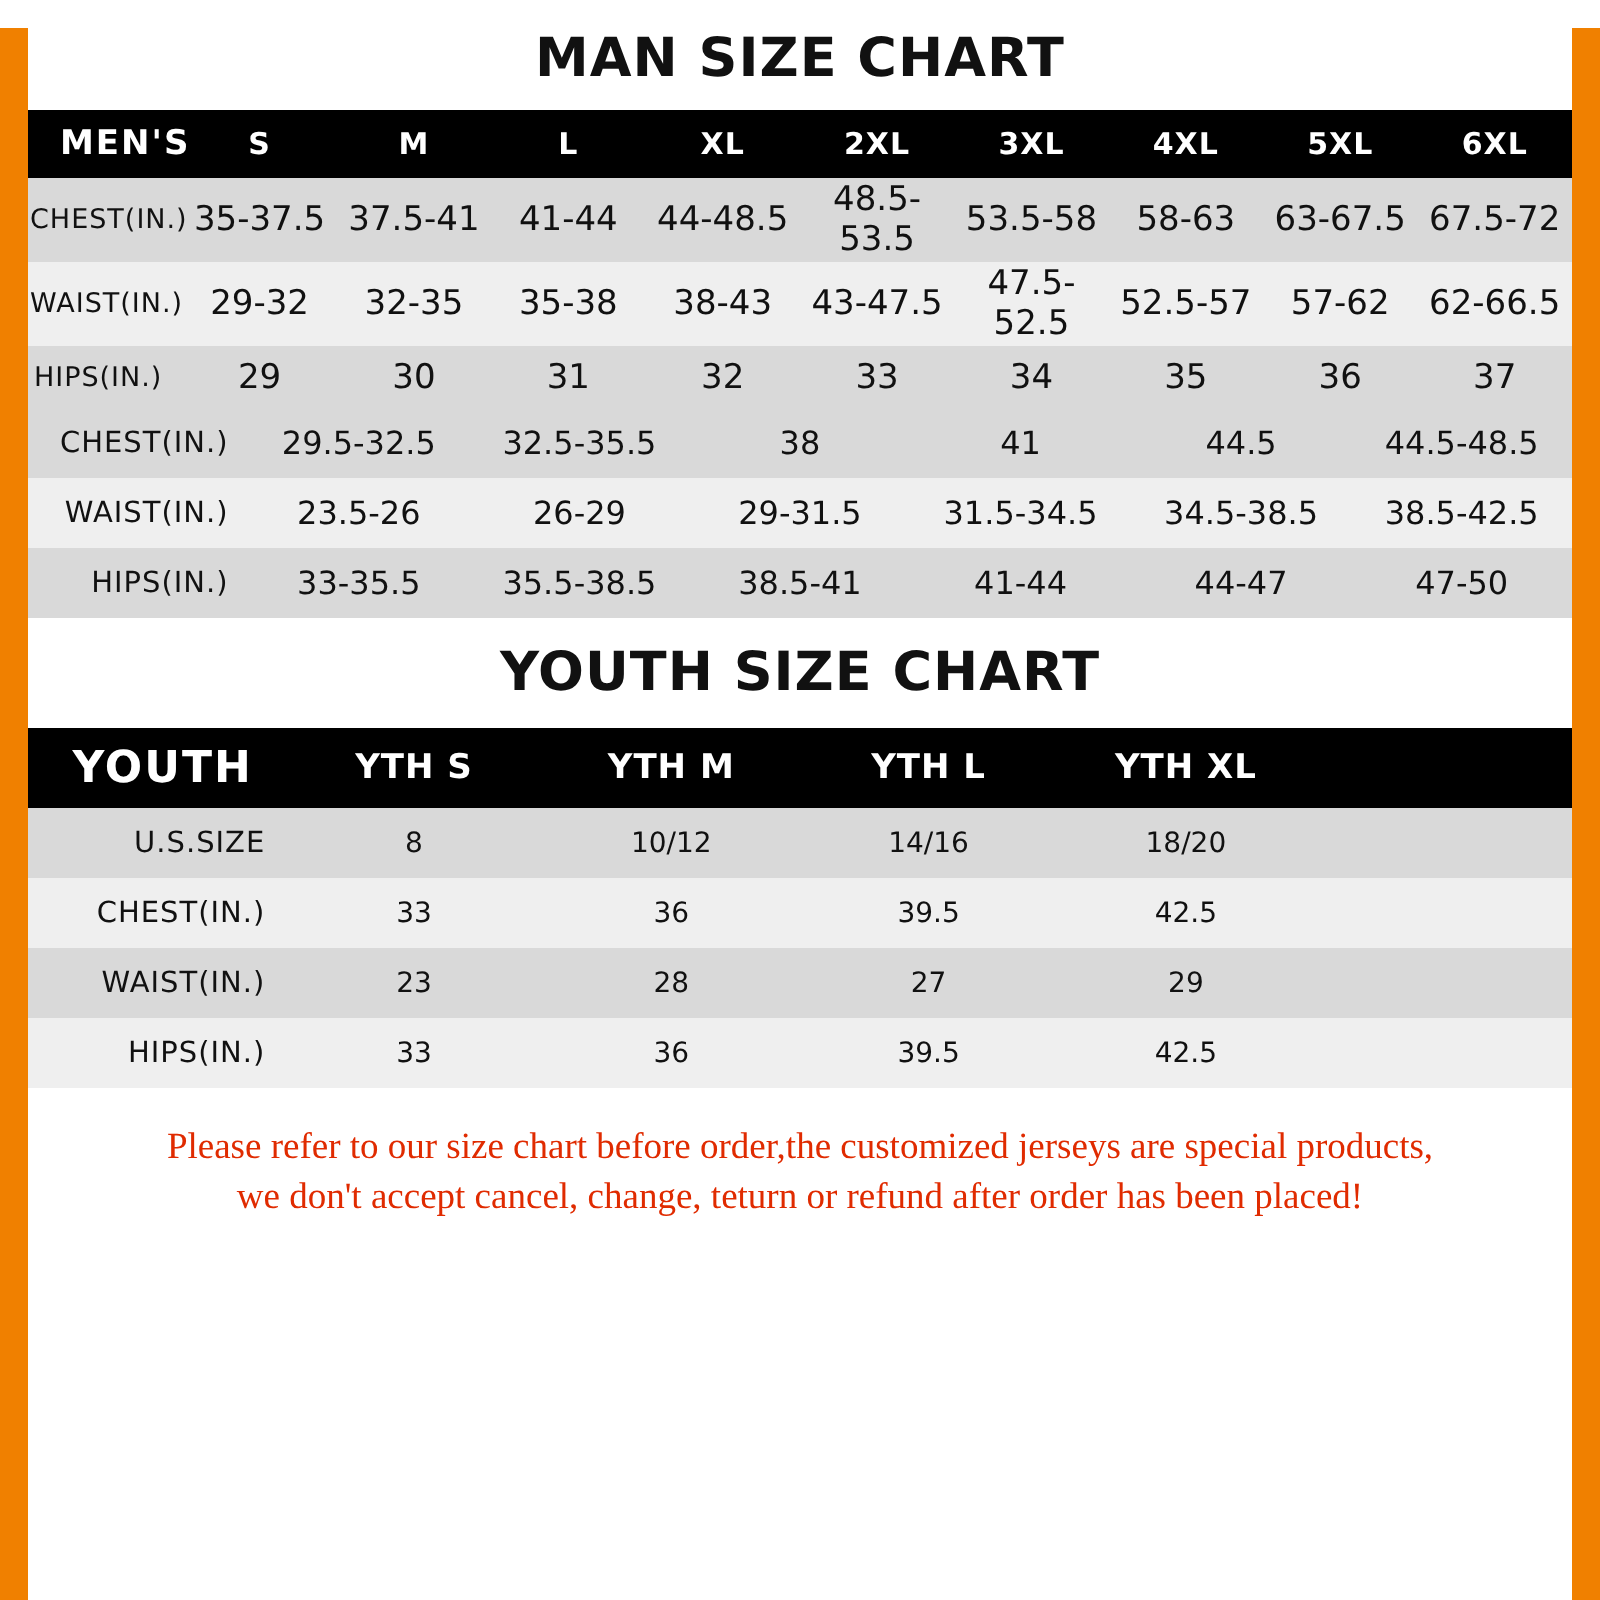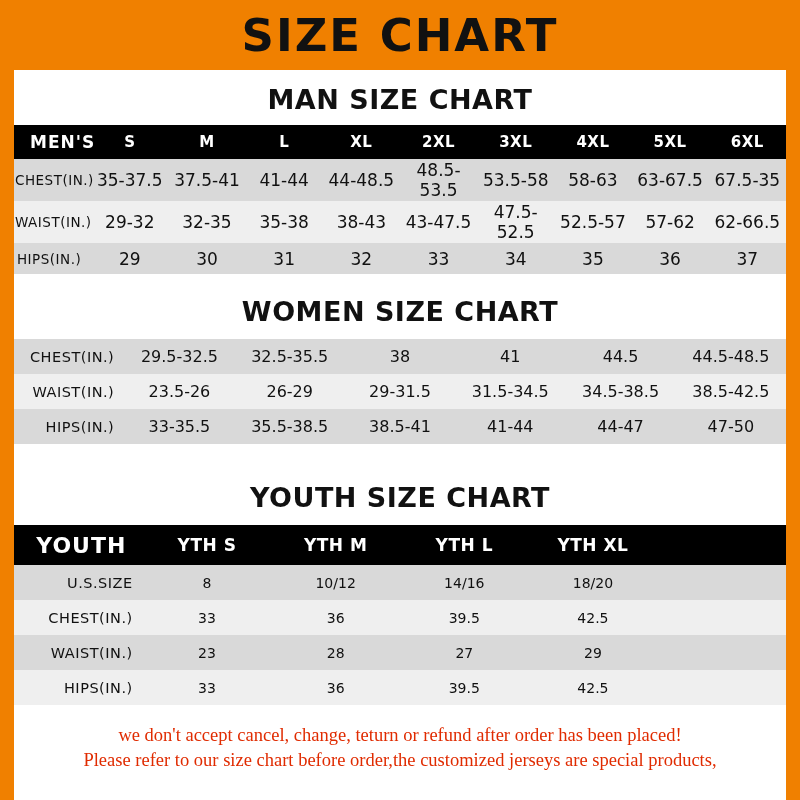--- a/index.html
+++ b/index.html
@@ -44,21 +44,21 @@
   .section-title {
     text-align: center;
     font-family: "DejaVu Sans", sans-serif;
     font-weight: bold;
     font-size: 27px;
     color: #111111;
     letter-spacing: 0.5px;
   }
   .t1-title { margin: 14px 0 10px 0; }
   .t2-title { margin: 22px 0 12px 0; }
-  .t3-title { margin: 38px 0 12px 0; }
+  .t3-title { margin: 12px 0 12px 0; }
 
   table.size-table {
     border-collapse: collapse;
     width: 100%;
     table-layout: fixed;
   }
   table.size-table td {
     text-align: center;
     font-family: "DejaVu Sans", sans-serif;
     color: #111111;
@@ -107,23 +107,20 @@
     font-size: 18.5px;
     line-height: 1.35;
   }
   .footer-note div { white-space: nowrap; }
 </style>
 </head>
 <body>
 
 <div class="page">
 
-  <div class="banner">
-    <div class="banner-title">SIZE CHART</div>
-  </div>
 
   <div class="content">
 
     <div class="section-title t1-title">MAN SIZE CHART</div>
     <table class="size-table" id="men-table">
       <tbody>
         <tr class="head">
           <td class="rowlabel">MEN'S</td>
           <td class="sz">S</td>
           <td class="sz">M</td>
@@ -138,21 +135,21 @@
         <tr class="odd">
           <td class="rowlabel">CHEST(IN.)</td>
           <td>35-37.5</td>
           <td>37.5-41</td>
           <td>41-44</td>
           <td>44-48.5</td>
           <td>48.5-53.5</td>
           <td>53.5-58</td>
           <td>58-63</td>
           <td>63-67.5</td>
-          <td>67.5-35</td>
+          <td>67.5-72</td>
         </tr>
         <tr class="even">
           <td class="rowlabel">WAIST(IN.)</td>
           <td>29-32</td>
           <td>32-35</td>
           <td>35-38</td>
           <td>38-43</td>
           <td>43-47.5</td>
           <td>47.5-52.5</td>
           <td>52.5-57</td>
@@ -167,21 +164,20 @@
           <td>32</td>
           <td>33</td>
           <td>34</td>
           <td>35</td>
           <td>36</td>
           <td>37</td>
         </tr>
       </tbody>
     </table>
 
-    <div class="section-title t2-title">WOMEN SIZE CHART</div>
     <table class="size-table" id="women-table">
       <tbody>
         <tr class="odd">
           <td class="rowlabel">CHEST(IN.)</td>
           <td>29.5-32.5</td>
           <td>32.5-35.5</td>
           <td>38</td>
           <td>41</td>
           <td>44.5</td>
           <td>44.5-48.5</td>
@@ -247,18 +243,18 @@
           <td>33</td>
           <td>36</td>
           <td>39.5</td>
           <td>42.5</td>
           <td></td>
         </tr>
       </tbody>
     </table>
 
     <div class="footer-note">
+      <div>Please refer to our size chart before order,the customized jerseys are special products,</div>
       <div>we don't accept cancel, change, teturn or refund after order has been placed!</div>
-      <div>Please refer to our size chart before order,the customized jerseys are special products,</div>
     </div>
 
   </div>
 </div>
 
 </body></html>

